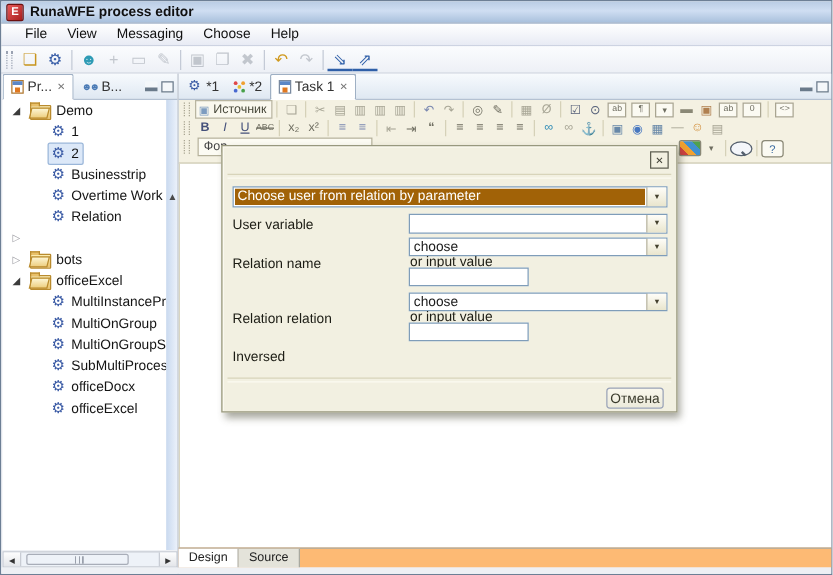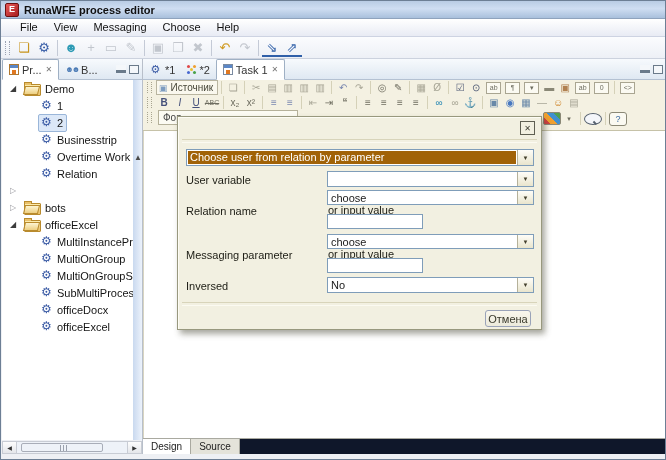--- a/index.html
+++ b/index.html
@@ -89,21 +89,21 @@
   .fmt-select .ar{font-size:7px;color:#55523e;}
   #fck-r3-right{position:absolute;left:400px;top:1px;display:flex;align-items:center;height:15px;}
   .i-colors{width:12px;height:11px;border-radius:2px;display:inline-block;
     background:linear-gradient(45deg,#d04040 25%,#f0a030 25% 50%,#4090d0 50% 75%,#50a050 75%);border:1px solid #8a8876;}
   .i-zoom{width:10px;height:10px;border:1px solid #55606e;border-radius:50%;position:relative;display:inline-block;background:#f4f6fa;}
   .i-zoom::after{content:"";position:absolute;left:8px;top:8px;width:4px;height:1.5px;background:#55606e;transform:rotate(45deg);}
   .i-help{width:12px;height:12px;border:1px solid #8a8876;border-radius:3px;font-size:9px;color:#3a6aa0;
     display:inline-flex;align-items:center;justify-content:center;background:#fbfaf2;}
   #ed-canvas{left:142px;top:72px;width:523px;height:307px;background:#ffffff;border-left:1px solid #d8d5c2;box-sizing:border-box;}
   
-  #ed-bottom{left:142px;top:379px;width:523px;height:16px;background:#0f172a;border-top:1px solid #a9a9a0;box-sizing:border-box;display:flex;}
+  #ed-bottom{left:142px;top:379px;width:523px;height:16px;background:#fdba74;border-top:1px solid #a9a9a0;box-sizing:border-box;display:flex;}
   .btab{height:15px;padding:0 8px;font-size:10px;color:#222;display:inline-flex;align-items:center;
     border-right:1px solid #a9a9a0;background:#e4e3da;box-sizing:border-box;}
   .btab.active{background:#fff;border-right:1px solid #a9a9a0;font-weight:bold;font-weight:normal;}
   
   #dialog{left:176px;top:115px;width:365px;height:214px;background:#f2f0e1;border:1px solid #98987e;
     box-shadow:inset 1px 1px 0 #fdfcf4, 3px 4px 6px rgba(60,60,40,.45);box-sizing:border-box;z-index:20;}
   #dlg-title{position:absolute;left:8px;top:5px;font-size:14px;font-weight:bold;color:#5f5f52;letter-spacing:.3px;}
   #dlg-close{position:absolute;left:342px;top:4px;width:15px;height:14px;border:1px solid #5f5f52;background:#f2f0e1;
     display:flex;align-items:center;justify-content:center;font-size:8px;color:#3f3f35;box-sizing:border-box;}
   .dlg-hr{position:absolute;left:4px;width:355px;height:2px;border-top:1px solid #d8d4ba;border-bottom:1px solid #fbfaf1;}
@@ -411,27 +411,23 @@
       <span class="btn">▼</span>
     </div>
     <span class="dlg-label" style="left:8px;top:88px">Relation name</span>
     <span class="dlg-label" style="left:150px;top:87px">or input value</span>
     <input class="ti" style="left: 149px; top: 97px;" value="">
 
     <div class="dd" style="left:149px;top:117px;width:207px;height:15px">
       <span class="txt">choose</span>
       <span class="btn">▼</span>
     </div>
-    <span class="dlg-label" style="left:8px;top:132px">Messaging parameter</span>
+    <span class="dlg-label" style="left:8px;top:132px">Relation relation</span>
     <span class="dlg-label" style="left:150px;top:131px">or input value</span>
     <input class="ti" style="left: 149px; top: 141px;" value="">
 
     <span class="dlg-label" style="left:8px;top:163px">Inversed</span>
-    <div class="dd" style="left:149px;top:160px;width:207px;height:16px">
-      <span class="txt">No</span>
-      <span class="btn">▼</span>
-    </div>
 
     <div class="dlg-hr" style="top:185px"></div>
     <div class="dlg-btn" id="btn-cancel">Отмена</div>
   </div>
 
 </div>
 
 </body></html>

